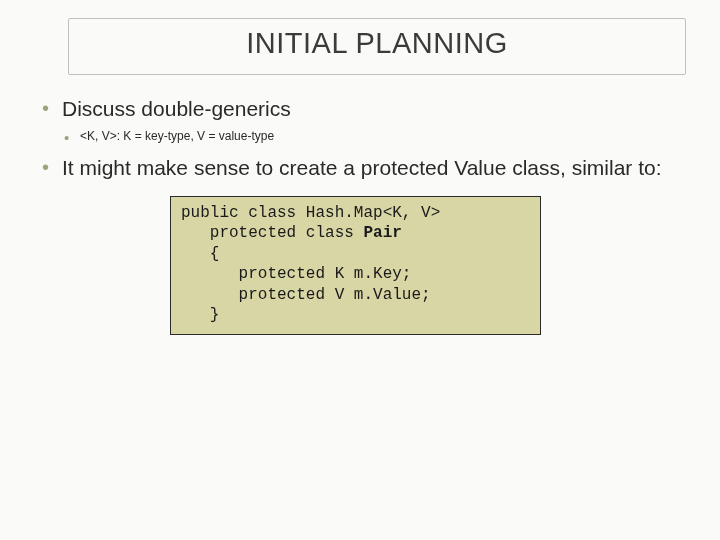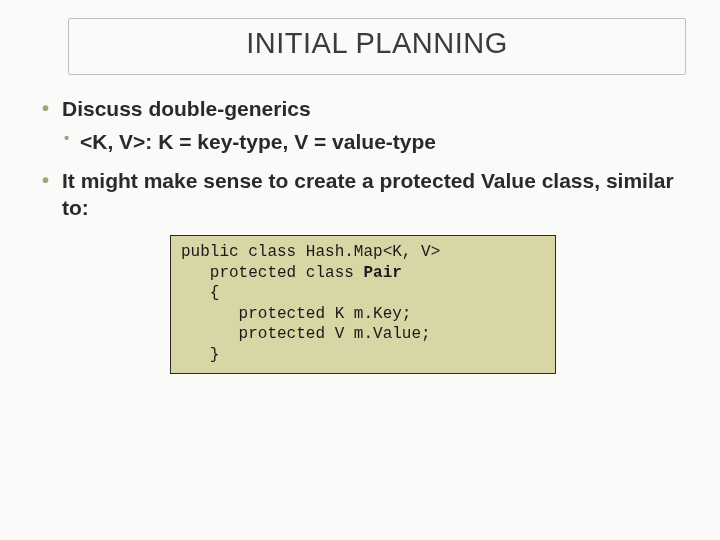--- a/index.html
+++ b/index.html
@@ -30,21 +30,20 @@
   .title {
     font-size: 29px;
     letter-spacing: 0.5px;
     color: #3b3b3b;
     font-weight: 400;
   }
   ul.outer {
     list-style: none;
     margin: 0;
     padding: 0;
-    font-weight: bold;
   }
   ul.outer > li {
     position: relative;
     padding-left: 22px;
     font-size: 21px;
     line-height: 1.3;
     margin-bottom: 8px;
   }
   ul.outer > li::before {
     content: "•";
@@ -55,37 +54,37 @@
     font-size: 20px;
   }
   ul.inner {
     list-style: none;
     margin: 6px 0 10px 0;
     padding: 0;
   }
   ul.inner > li {
     position: relative;
     padding-left: 18px;
-    font-size: 21px;
+    font-size: 12px;
     line-height: 1.35;
   }
   ul.inner > li::before {
     content: "•";
     position: absolute;
     left: 2px;
     top: 0;
     color: #9aa67a;
     font-size: 15px;
   }
   .code-box {
     margin: 14px 0 0 130px;
     width: 350px;
     border: 1px solid #2a2a2a;
     background: #d8d6a5;
-    padding: 6px 24px 8px 10px;
+    padding: 6px 9px 8px 10px;
     font-family: "Courier New", Courier, monospace;
     font-size: 16px;
     line-height: 1.28;
     white-space: pre;
     color: #1a1a1a;
   }
   .code-box b {
     font-weight: bold;
   }
 </style>

